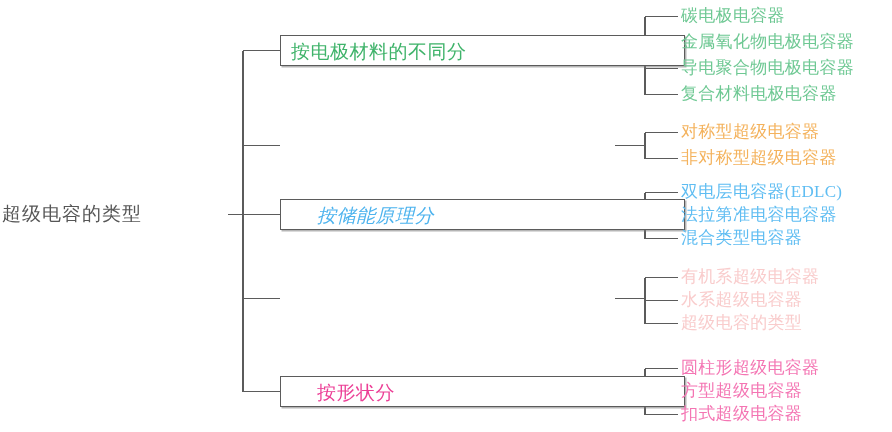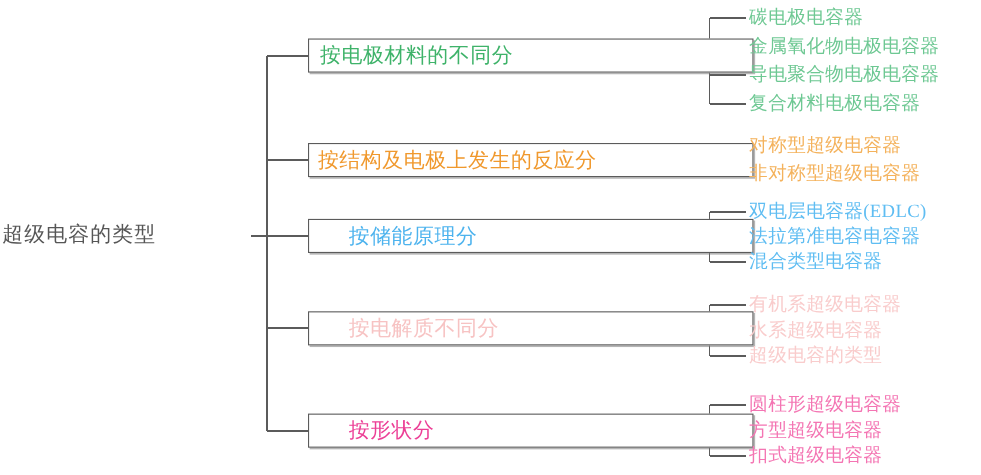--- a/index.html
+++ b/index.html
@@ -136,28 +136,22 @@
       <line x1="645" y1="391.5" x2="678" y2="391.5"></line>
       <line x1="645" y1="414.5" x2="678" y2="414.5"></line>
     </g>
   </svg>
 
   <div class="root-label" style="color: rgb(86, 86, 86);">超级电容的类型</div>
 
   <div class="cat-box r1">
     <span class="cat-text" style="color: rgb(63, 179, 106);">按电极材料的不同分</span>
   </div>
-  <div class="cat-box r2">
-    <span class="cat-text" style="color: rgb(240, 153, 46);">按结构及电极上发生的反应分</span>
-  </div>
   <div class="cat-box r3">
-    <span class="cat-text" style="color: rgb(77, 179, 238);">按储能原理分</span>
-  </div>
-  <div class="cat-box r4">
-    <span class="cat-text" style="color: rgb(247, 195, 195);">按电解质不同分</span>
+    <span class="cat-text" style="color: rgb(77, 179, 238); font-style: italic;">按储能原理分</span>
   </div>
   <div class="cat-box r5">
     <span class="cat-text" style="color: rgb(236, 63, 150);">按形状分</span>
   </div>
 
   <div class="leaf" style="top: 6px; color: rgb(110, 200, 147);">碳电极电容器</div>
   <div class="leaf" style="top: 32px; color: rgb(110, 200, 147);">金属氧化物电极电容器</div>
   <div class="leaf" style="top: 58px; color: rgb(110, 200, 147);">导电聚合物电极电容器</div>
   <div class="leaf" style="top: 84px; color: rgb(110, 200, 147);">复合材料电极电容器</div>
 

